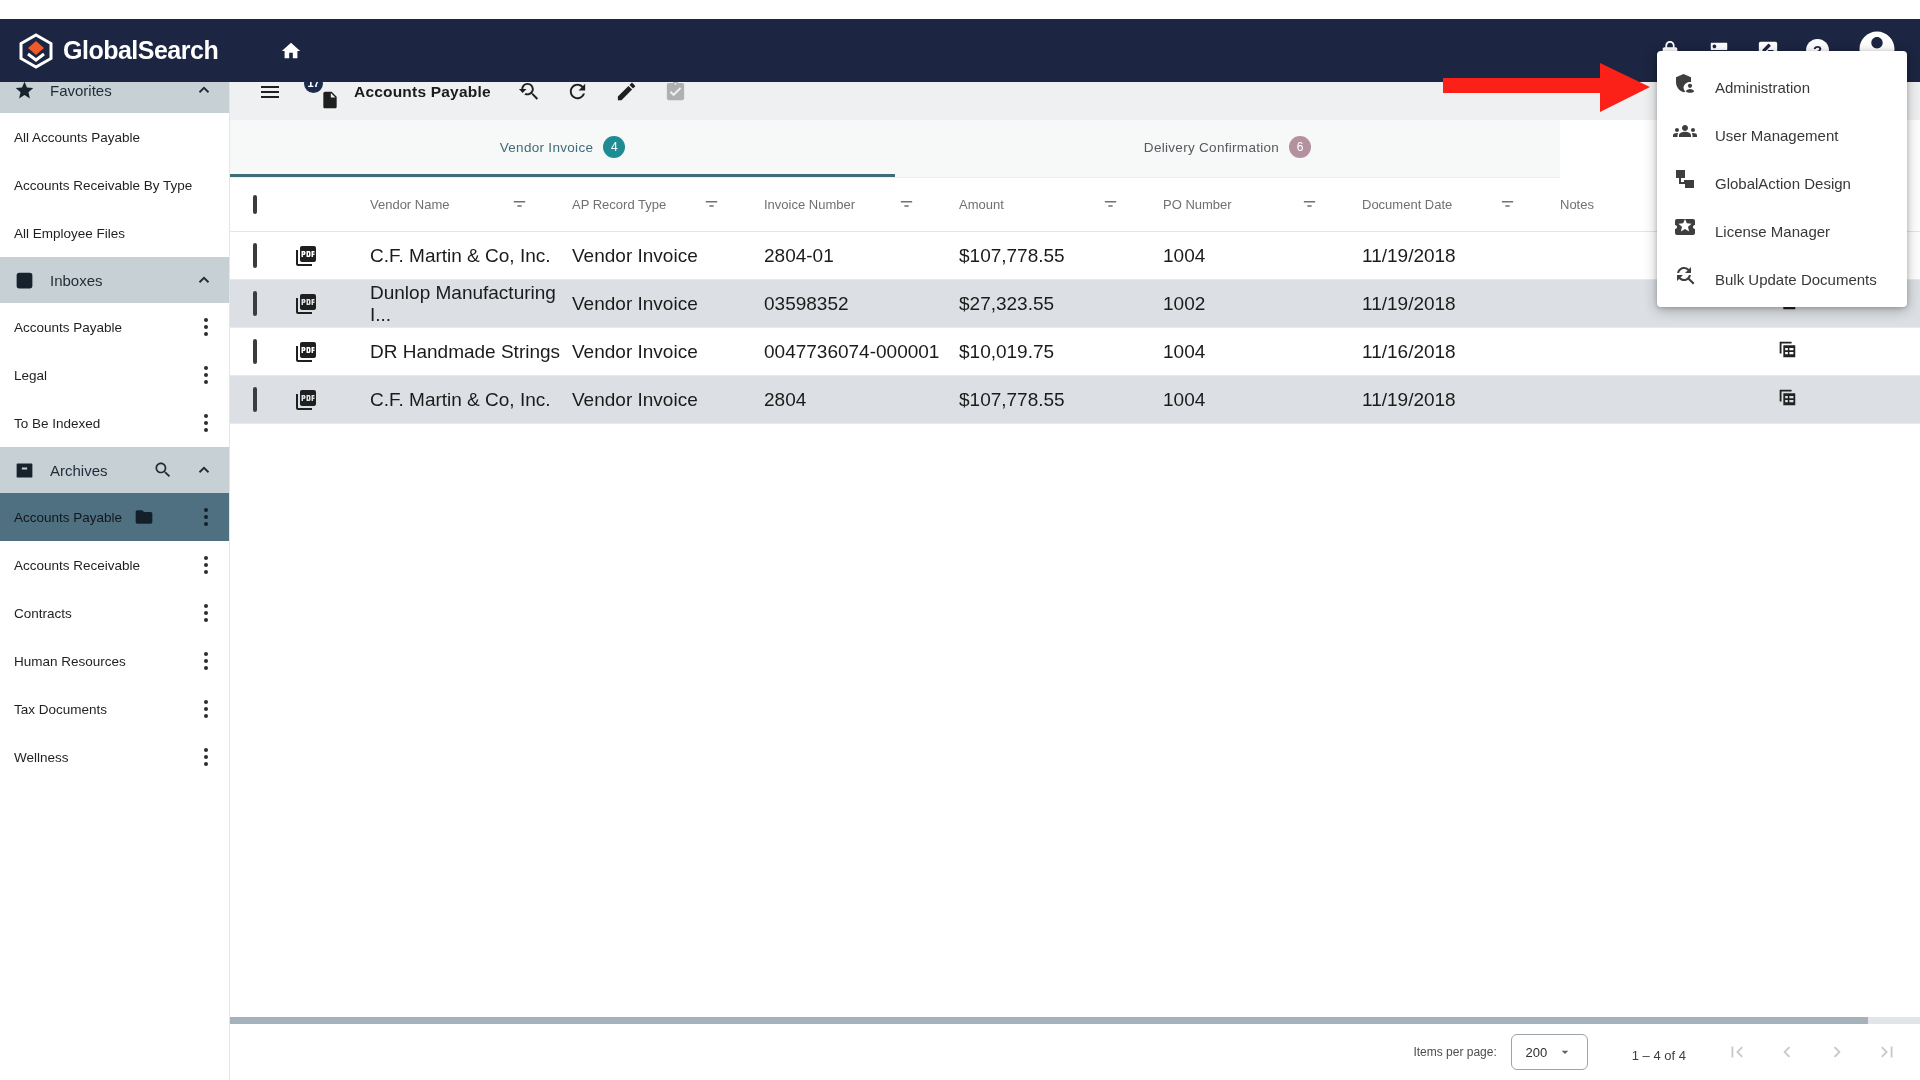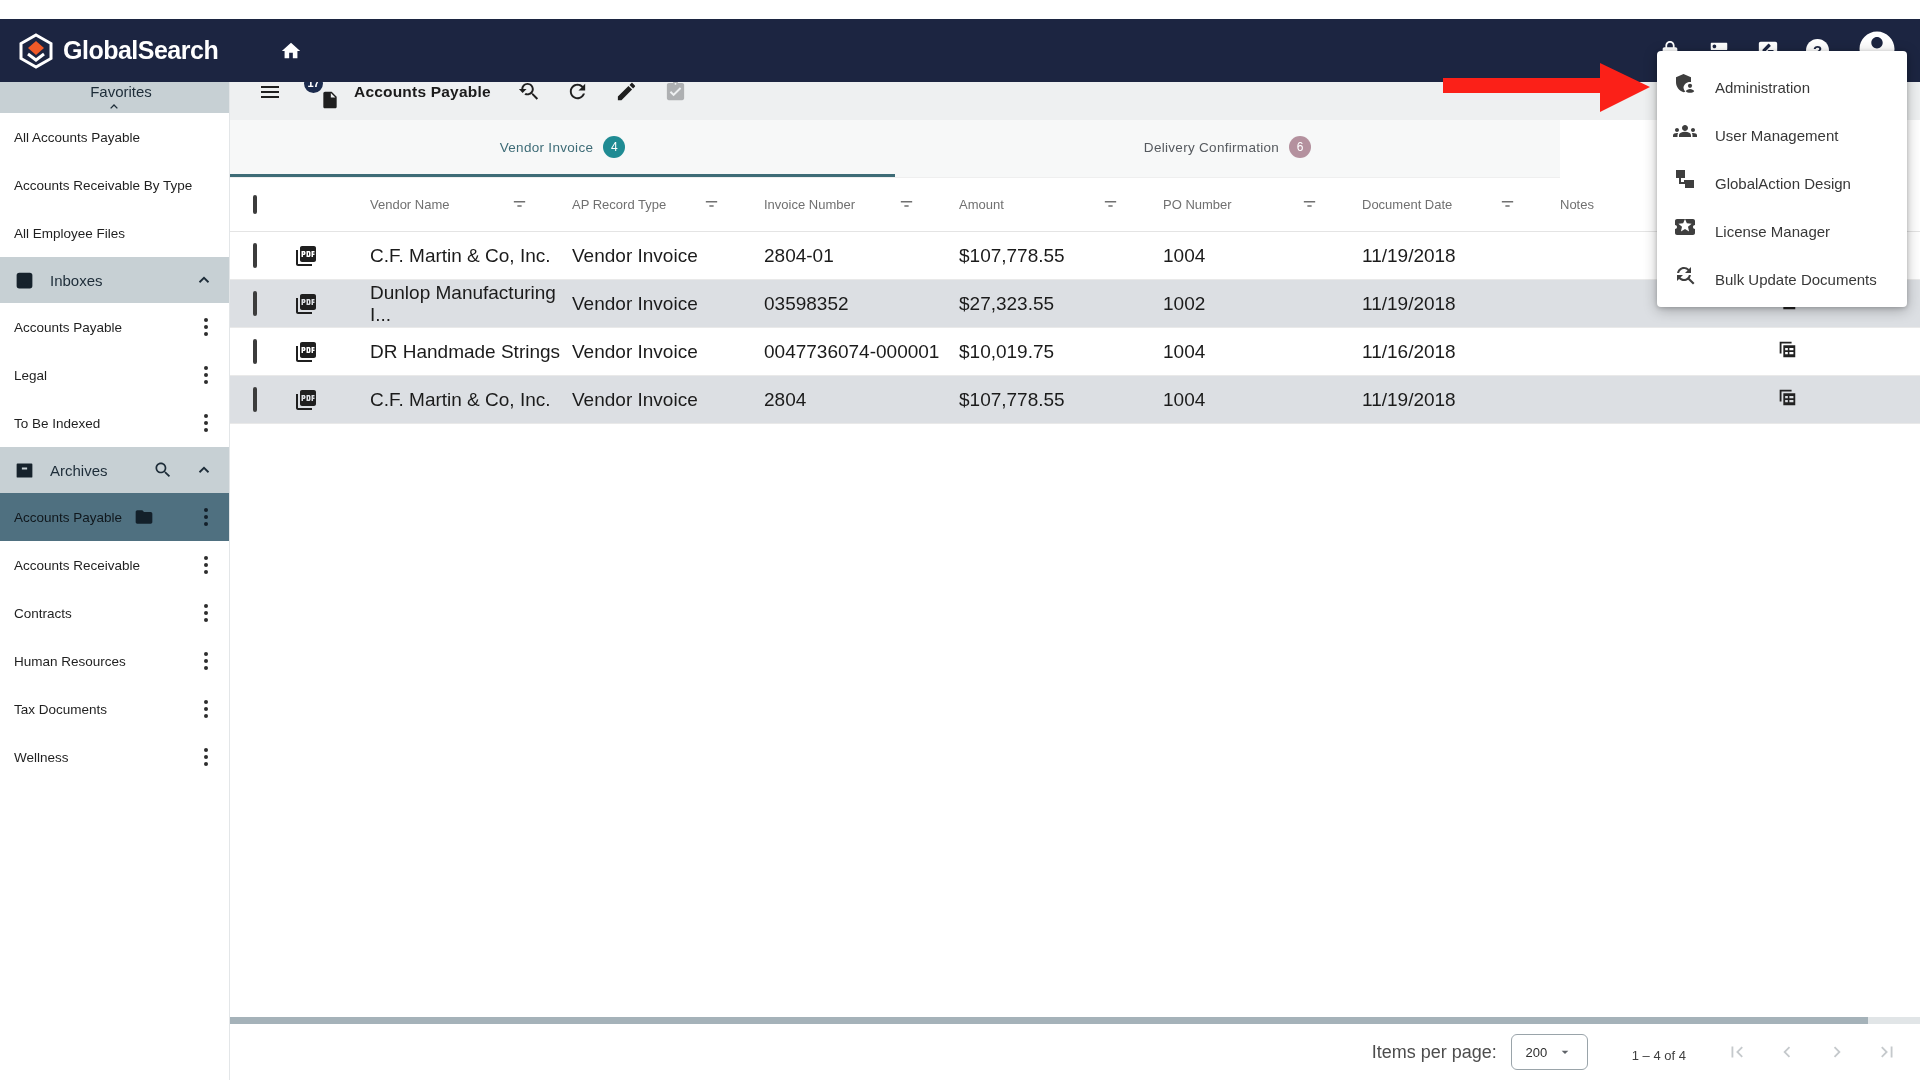--- a/index.html
+++ b/index.html
@@ -23,21 +23,21 @@
   .sec-label { margin-left:15px; font-size:15px; font-weight:500; color:#1d2c38; }
   .sec-spacer { flex:1; }
   .sec-search { width:20px; height:20px; fill:#1d2c38; margin-right:22px; cursor:pointer; }
   .chev { width:18px; height:18px; stroke:#1d2c38; stroke-width:2.4; fill:none; }
   .side-item { height:48px; display:flex; align-items:center; padding:0 14px; font-size:13.5px; color:#1f1f1f; cursor:pointer; position:relative; }
   .side-item .kebab { margin-left:auto; }
   .kebab { width:4px; height:4px; border-radius:50%; background:#2d2d2d; box-shadow:0 -7px 0 #2d2d2d, 0 7px 0 #2d2d2d; margin-right:7px; cursor:pointer; }
   .side-item.selected { background:#4f7080; color:#10171c; }
   .side-item.selected .kebab { background:#13202a; box-shadow:0 -7px 0 #13202a, 0 7px 0 #13202a; }
   .folder-ic { width:20px; height:20px; fill:#13202a; margin-left:12px; }
-  .mt4 { margin-top:4px;flex-direction:column; }
+  .mt4 { margin-top:4px; }
 
   
   .content { position:absolute; left:230px; top:63px; right:0; bottom:0; background:#fff; }
   .toolbar { height:57px; background:#eef0f1; display:flex; align-items:center; }
   .burger { margin-left:28px; width:24px; height:24px; fill:#1f1f1f; cursor:pointer; }
   .queue { position:relative; width:36px; height:36px; margin-left:22px; cursor:pointer; }
   .queue .doc { position:absolute; right:0; bottom:0; width:20px; height:20px; fill:#1f1f1f; }
   .queue .badge { position:absolute; left:-2px; top:-2px; width:23px; height:23px; border-radius:50%; background:#1b2b4d; color:#fff; font-size:11px; font-weight:700; display:flex; align-items:center; justify-content:center; border:2px solid #eef0f1; }
   .tb-title { margin-left:14px; font-size:15.5px; font-weight:700; color:#1b1b1b; letter-spacing:.2px; }
   .tb-ic { width:23px; height:23px; fill:#1f1f1f; margin-left:26px; cursor:pointer; }
@@ -66,21 +66,21 @@
   .c-act { width:60px; flex:none; margin-left:96px; }
   .filter-ic { width:17px; height:17px; fill:#707070; margin-left:auto; margin-right:44px; cursor:pointer; }
   .cbx { width:18px; height:18px; border:2px solid #3c3c3c; border-radius:2px; background:transparent; cursor:pointer; }
   .pdf-ic { width:24px; height:24px; fill:#1f1f1f; cursor:pointer; }
   .copy-ic { width:22px; height:22px; fill:#222; cursor:pointer; }
 
   .hscroll { position:absolute; left:0; right:0; top:954px; height:7px; background:#e1e5e7; }
   .hthumb { width:1638px; height:7px; background:#a5b2b9; cursor:pointer; }
 
   .pagination { position:absolute; left:0; right:0; bottom:0; height:56px; display:flex; align-items:center; justify-content:flex-end; padding-right:22px; }
-  .pg-label { font-size:18px; color:#4d4d4d; }
+  .pg-label { font-size:12px; color:#4d4d4d; }
   .pg-select { margin-left:14px; width:77px; height:36px; border:1px solid #9aa4aa; border-radius:6px; display:flex; align-items:center; justify-content:center; gap:10px; font-size:13px; color:#2e2e2e; cursor:pointer; }
   .pg-select svg { width:16px; height:16px; fill:#5f6368; }
   .pg-range { margin-left:44px; font-size:13px; color:#3f3f3f;margin-top:7px; }
   .pg-nav { margin-left:40px; display:flex; align-items:center; gap:28px; }
   .pg-nav svg { width:22px; height:22px; fill:#c5c9cc; cursor:pointer; }
 
   
   .menu { position:absolute; left:1657px; top:51px; width:250px; background:#fff; border-radius:4px; box-shadow:0 3px 14px rgba(0,0,0,.28), 0 1px 4px rgba(0,0,0,.18); padding:8px 0; z-index:50; }
   .menu-item { height:48px; display:flex; align-items:center; padding:0 16px; cursor:pointer; }
   .menu-item svg { width:24px; height:24px; fill:#3e3e3e; flex:none; }

